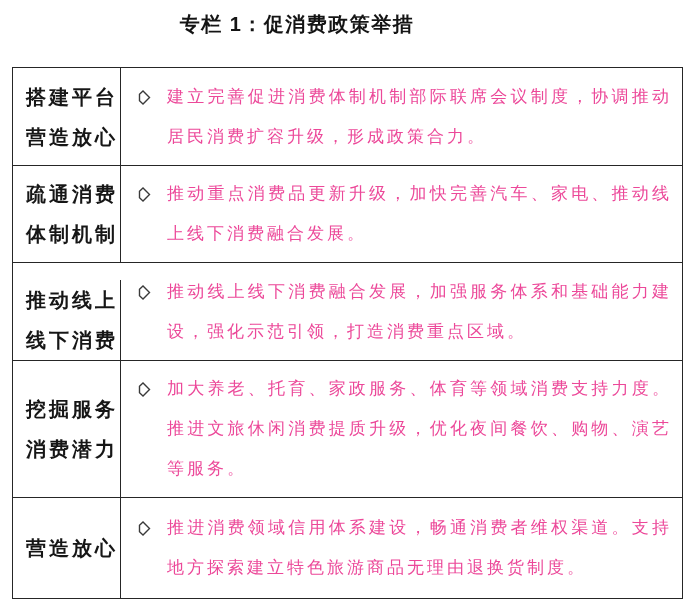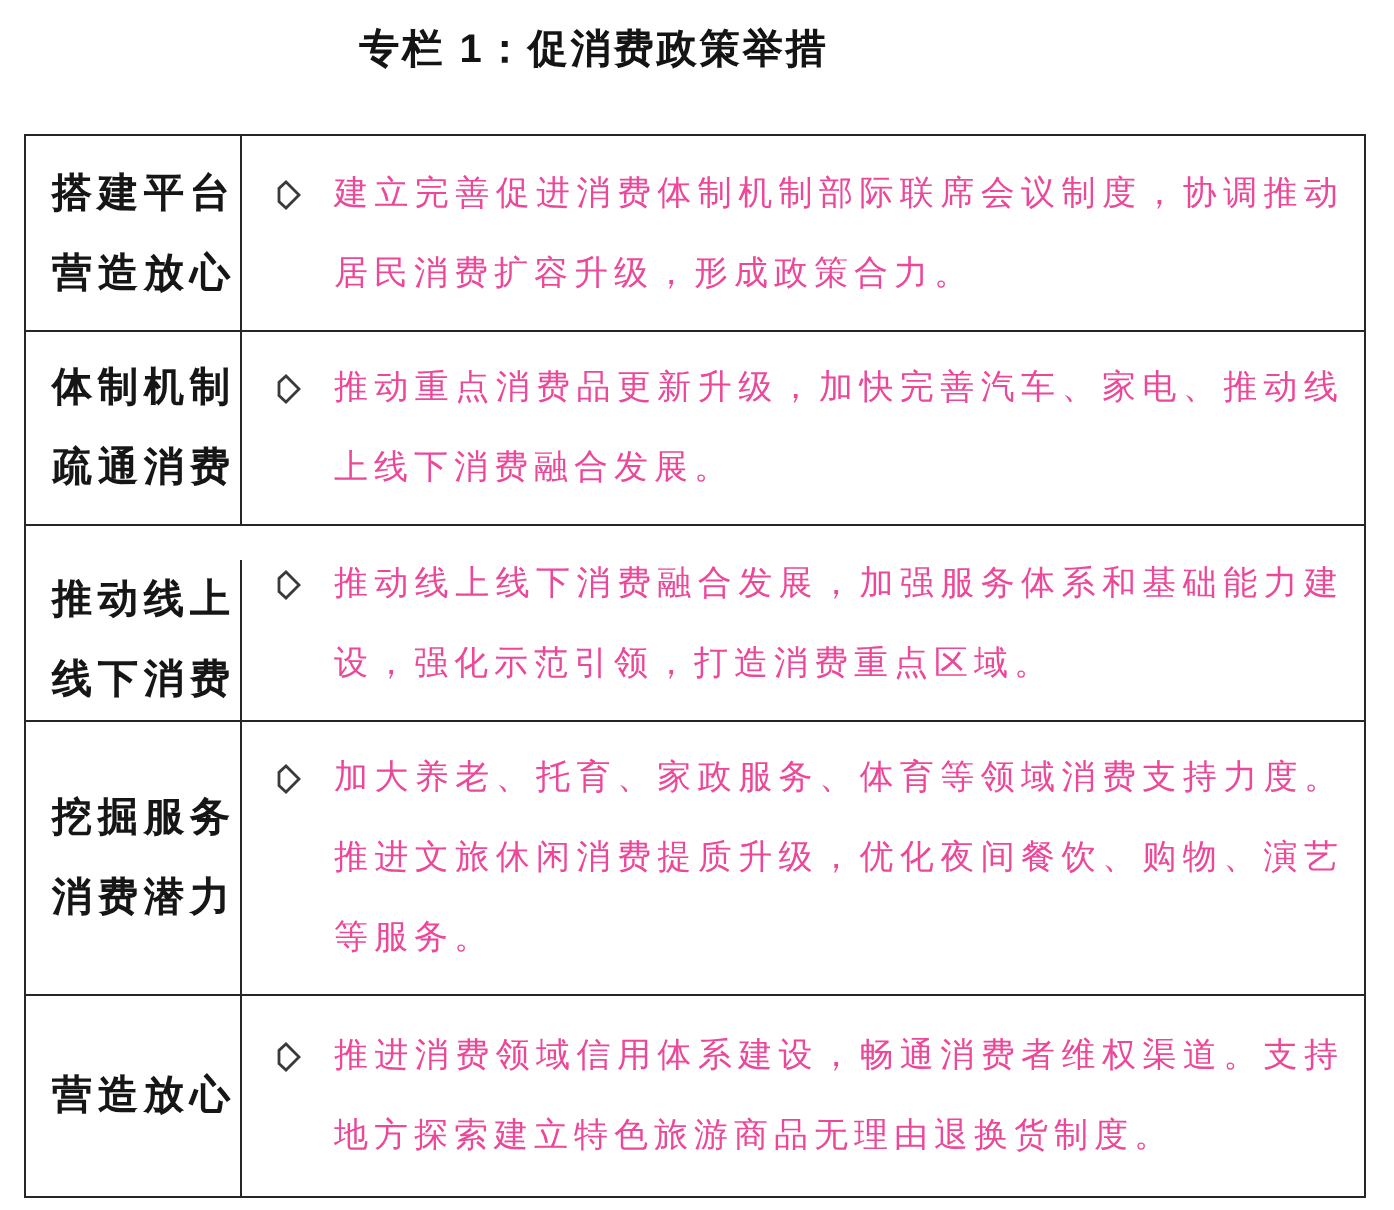--- a/index.html
+++ b/index.html
@@ -111,22 +111,22 @@
               <polygon points="1.5,4.2 5,1 11.5,7.5 5,14 1.5,10.8" fill="none" stroke="#3a3a3a" stroke-width="1.4"></polygon>
             </svg>
         </span>
         <span class="text-body">建立完善促进消费体制机制部际联席会议制度，协调推动居民消费扩容升级，形成政策合力。</span>
       </div>
     </div>
   </div>
 
   <div class="trow">
     <div class="cell-label">
+      <span class="label-line">疏通消费</span>
       <span class="label-line">体制机制</span>
-      <span class="label-line">疏通消费</span>
     </div>
     <div class="cell-text">
       <div class="text-inner">
         <span class="bullet">
           <svg width="13" height="15" viewBox="0 0 13 15">
               <polygon points="1.5,4.2 5,1 11.5,7.5 5,14 1.5,10.8" fill="none" stroke="#3a3a3a" stroke-width="1.4"></polygon>
             </svg>
         </span>
         <span class="text-body">推动重点消费品更新升级，加快完善汽车、家电、推动线上线下消费融合发展。</span>
       </div>

